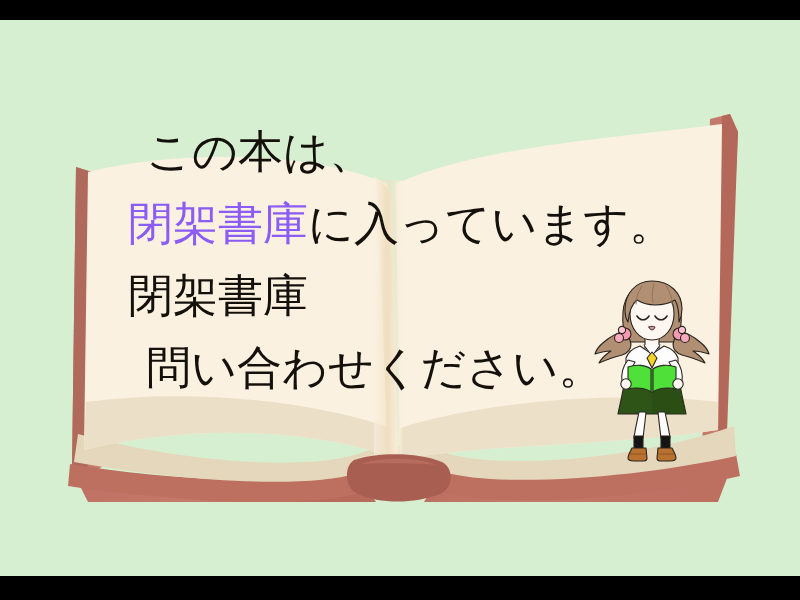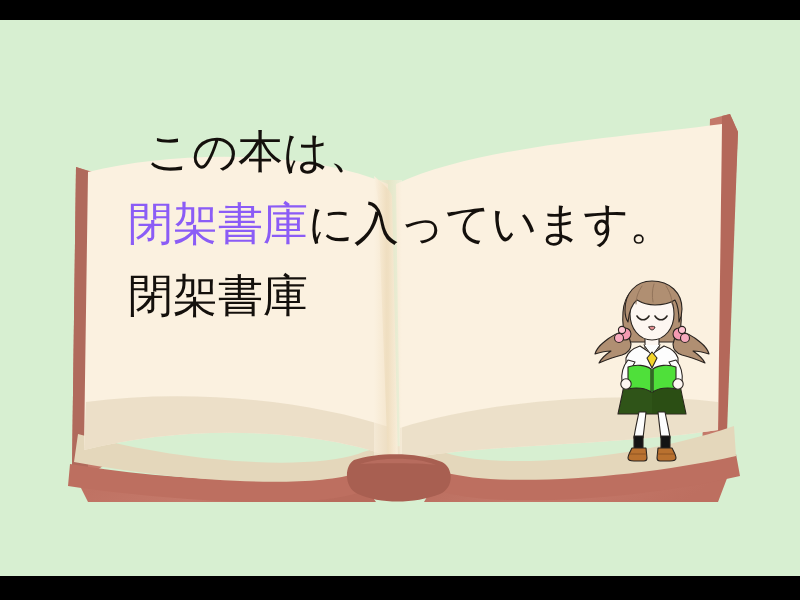--- a/index.html
+++ b/index.html
@@ -177,20 +177,23 @@
   <div class="page-text">
     <div class="text-line indent">
       <span>この本は、</span>
     </div>
     <div class="text-line">
       <span class="hl-red">閉架書庫</span><span>に入っています。</span>
     </div>
     <div class="text-line">
       <span>閉架書庫</span>
     </div>
+    <div class="text-line indent">
+      <span>問い合わせください。</span>
+    </div>
   </div>
 
   <div class="girl">
     <svg viewBox="0 0 120 190" xmlns="http://www.w3.org/2000/svg" aria-hidden="true">
       <g stroke="#2a2420" stroke-width="1.1" stroke-linejoin="round" stroke-linecap="round">
 
         <path fill="#b08f72" d="M60,11 C42,11 32,24 31,40 C30,52 32,62 35,70 L85,70
                  C88,62 90,52 89,40 C88,24 78,11 60,11 Z"></path>
 
         <path fill="#b08f72" d="M35,58 C27,60 19,64 12,70 C7,74 4,78 3,82

